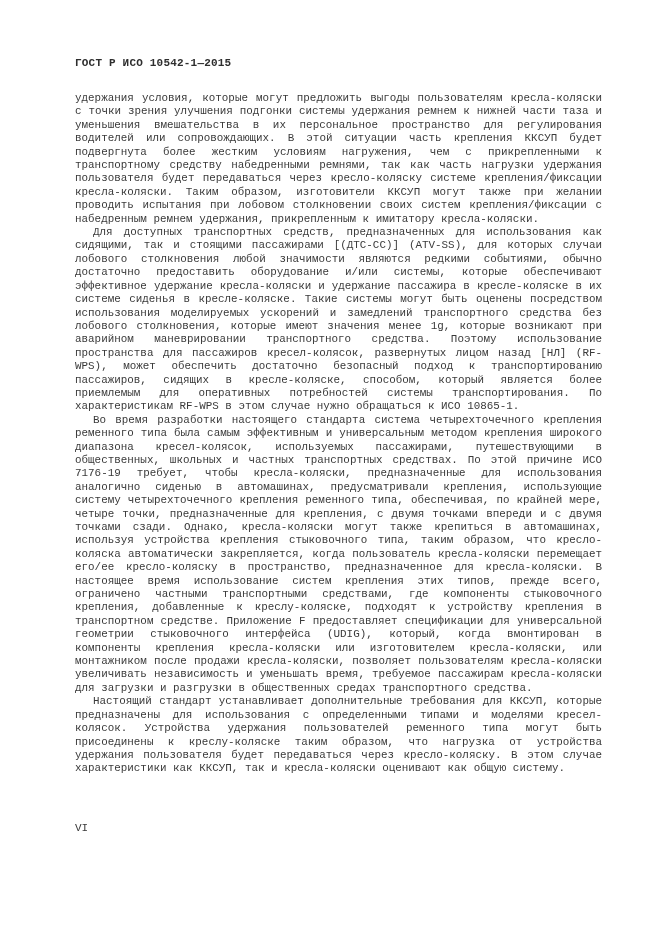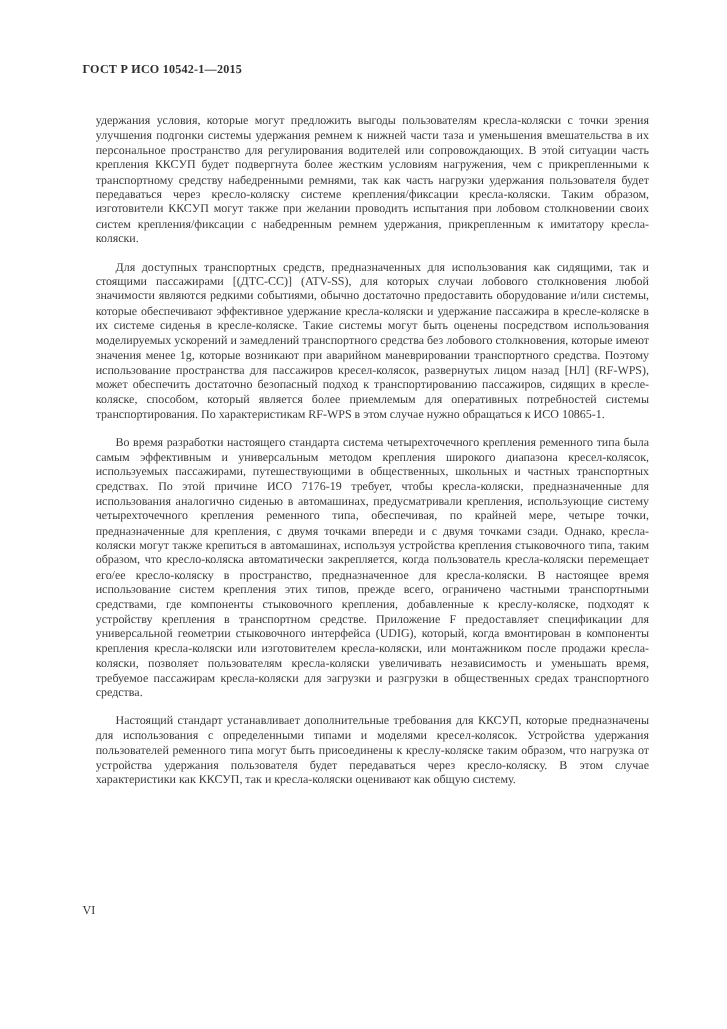--- a/index.html
+++ b/index.html
@@ -5,21 +5,21 @@
   html, body {
     margin: 0;
     padding: 0;
     background: #ffffff;
   }
   .page {
     position: relative;
     width: 661px;
     height: 935px;
     background: #ffffff;
-    font-family: Liberation Serif, serif;
+    font-family: Liberation Mono, monospace;
     overflow: hidden;
   }
   .doc-header {
     position: absolute;
     left: 75px;
     top: 57px;
     font-size: 11px;
     font-weight: bold;
     color: #2e2e2e;
     letter-spacing: 0.2px;
@@ -29,21 +29,21 @@
     position: absolute;
     left: 75px;
     top: 92px;
     width: 527px;
     font-size: 10.9px;
     line-height: 13.4px;
     color: #3a3a3a;
     text-align: justify;
   }
   .para {
-    margin: 12px;
+    margin: 0;
     text-indent: 18px;
   }
   .para.no-indent {
     text-indent: 0;
   }
   .doc-footer {
     position: absolute;
     left: 75px;
     top: 822px;
     font-size: 11px;

